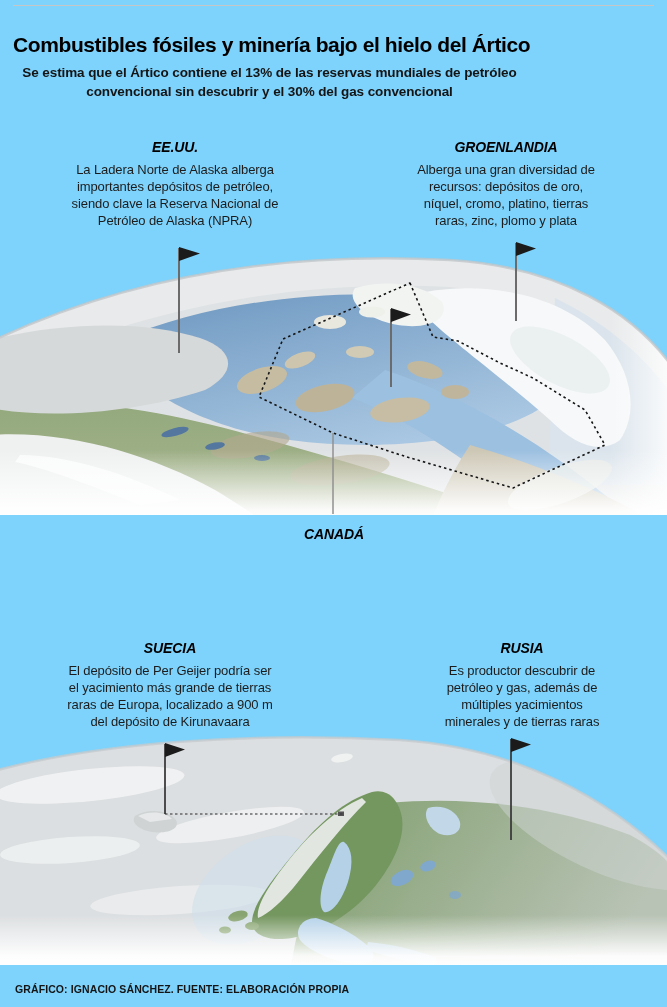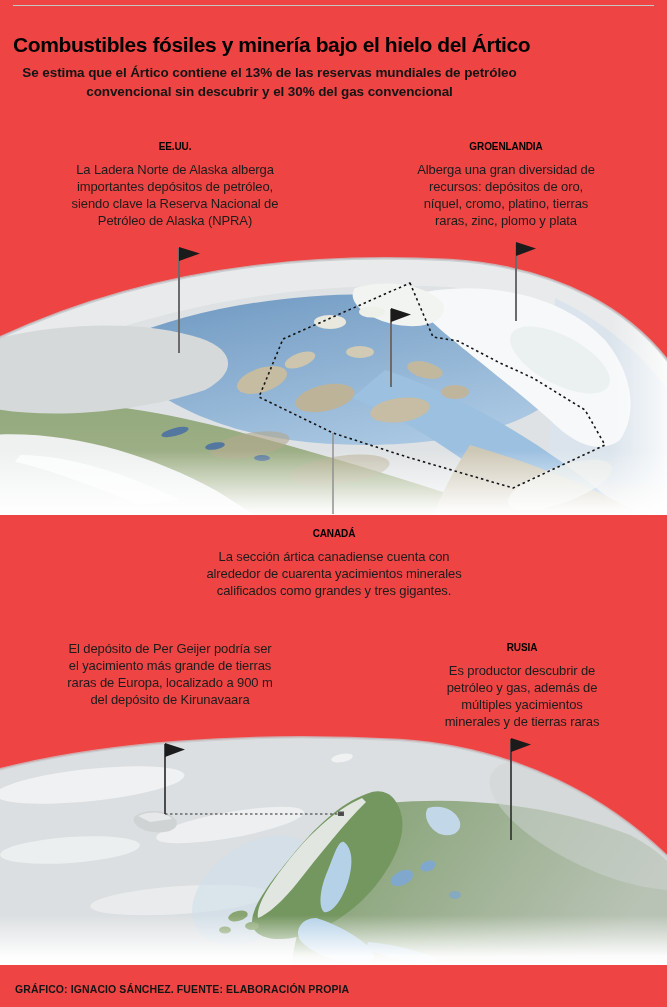--- a/index.html
+++ b/index.html
@@ -1,33 +1,33 @@
 <!DOCTYPE html>
 <html><head>
 <meta charset="utf-8">
 <style>
   html,body{margin:0;padding:0;background:#ffffff;}
   .page{
-    position:relative;width:667px;height:1007px;background:#ef4444;overflow:hidden;
+    position:relative;width:667px;height:1007px;background:#7dd3fc;overflow:hidden;
     font-family:"Liberation Sans",sans-serif;color:#111;
   }
   .top-rule{position:absolute;left:13px;right:13px;top:5px;height:1px;background:#c6c6c6;}
   .title{
     position:absolute;left:13px;top:18px;width:640px;
     font-size:21px;line-height:25px;font-weight:700;letter-spacing:-0.4px;color:#000;
   }
   .subtitle{
     position:absolute;left:0;top:63px;width:539px;text-align:center;
     font-size:13.5px;line-height:19px;font-weight:700;letter-spacing:-0.1px;color:#141414;
     white-space:pre-line;
   }
   .section{position:absolute;text-align:center;}
   .section h3{
-    margin:0 0 6px 0;font-size:10px;line-height:16px;font-weight:700;
-    letter-spacing:-0.1px;color:#000;
+    margin:0 0 6px 0;font-size:14px;line-height:16px;font-weight:700;
+    letter-spacing:-0.1px;color:#000;font-style:italic;
   }
   .section p{
     margin:0;font-size:13px;line-height:17px;font-weight:400;color:#1c1c1c;
     white-space:pre-line;letter-spacing:-0.1px;
   }
   .sec-usa{left:25px;top:139px;width:300px;}
   .sec-greenland{left:356px;top:139px;width:300px;}
   .sec-canada{left:184px;top:526px;width:300px;}
   .sec-sweden{left:20px;top:640px;width:300px;}
   .sec-russia{left:372px;top:640px;width:300px;}
@@ -140,26 +140,24 @@
       <polygon points="391,68 411,74.5 391,82" fill="#1b1b1b"></polygon>
     </g>
     <g>
       <line x1="516" y1="3" x2="516" y2="81" stroke="#6b6b6b" stroke-width="2"></line>
       <polygon points="516,2 536,8.5 516,16" fill="#1b1b1b"></polygon>
     </g>
   </svg>
 
   <div class="section sec-canada">
     <h3>CANADÁ</h3>
-    <p>La sección ártica canadiense cuenta con
-alrededor de cuarenta yacimientos minerales
-calificados como grandes y tres gigantes.</p>
   </div>
 
   <div class="section sec-sweden">
+    <h3>SUECIA</h3>
     <p>El depósito de Per Geijer podría ser
 el yacimiento más grande de tierras
 raras de Europa, localizado a 900 m
 del depósito de Kirunavaara</p>
   </div>
 
   <div class="section sec-russia">
     <h3>RUSIA</h3>
     <p>Es productor descubrir de
 petróleo y gas, además de

